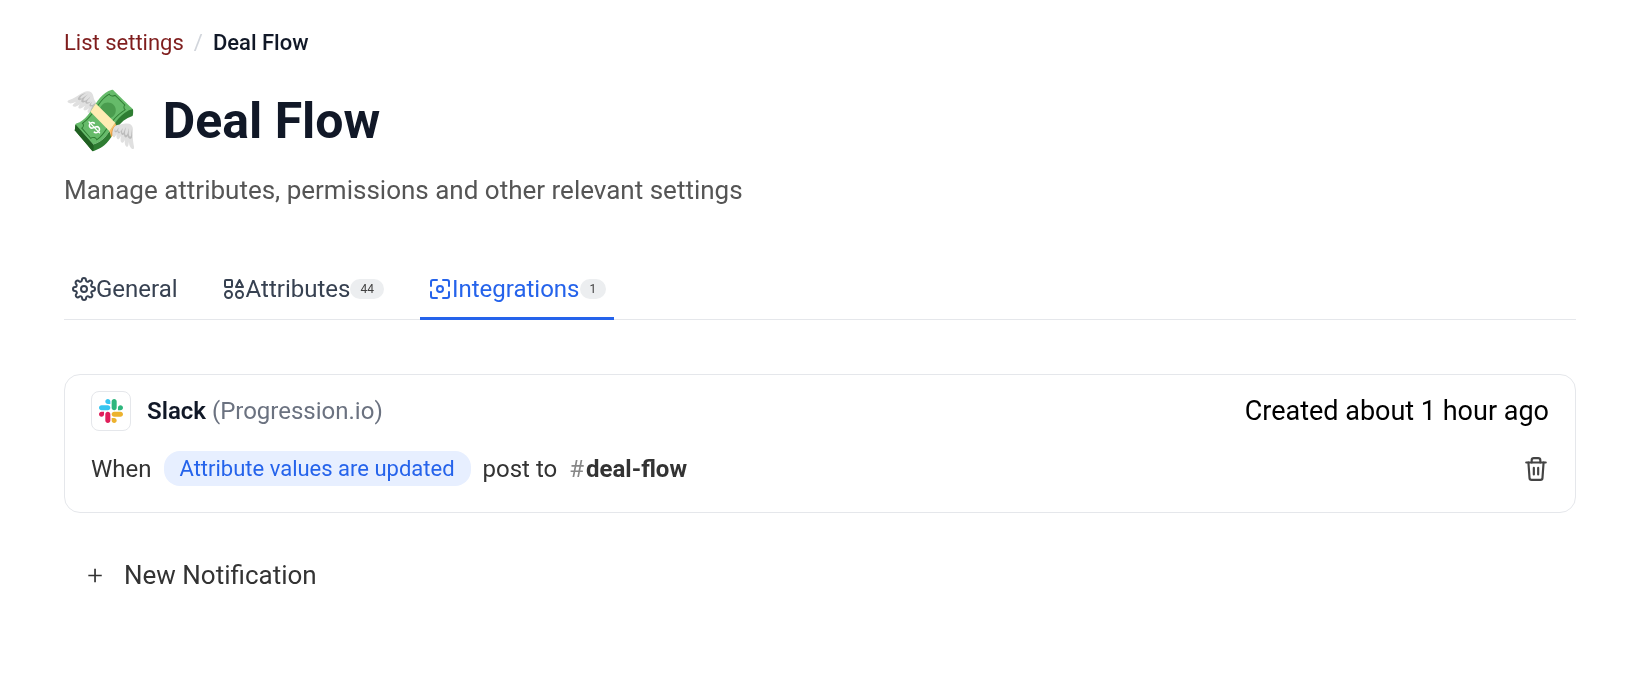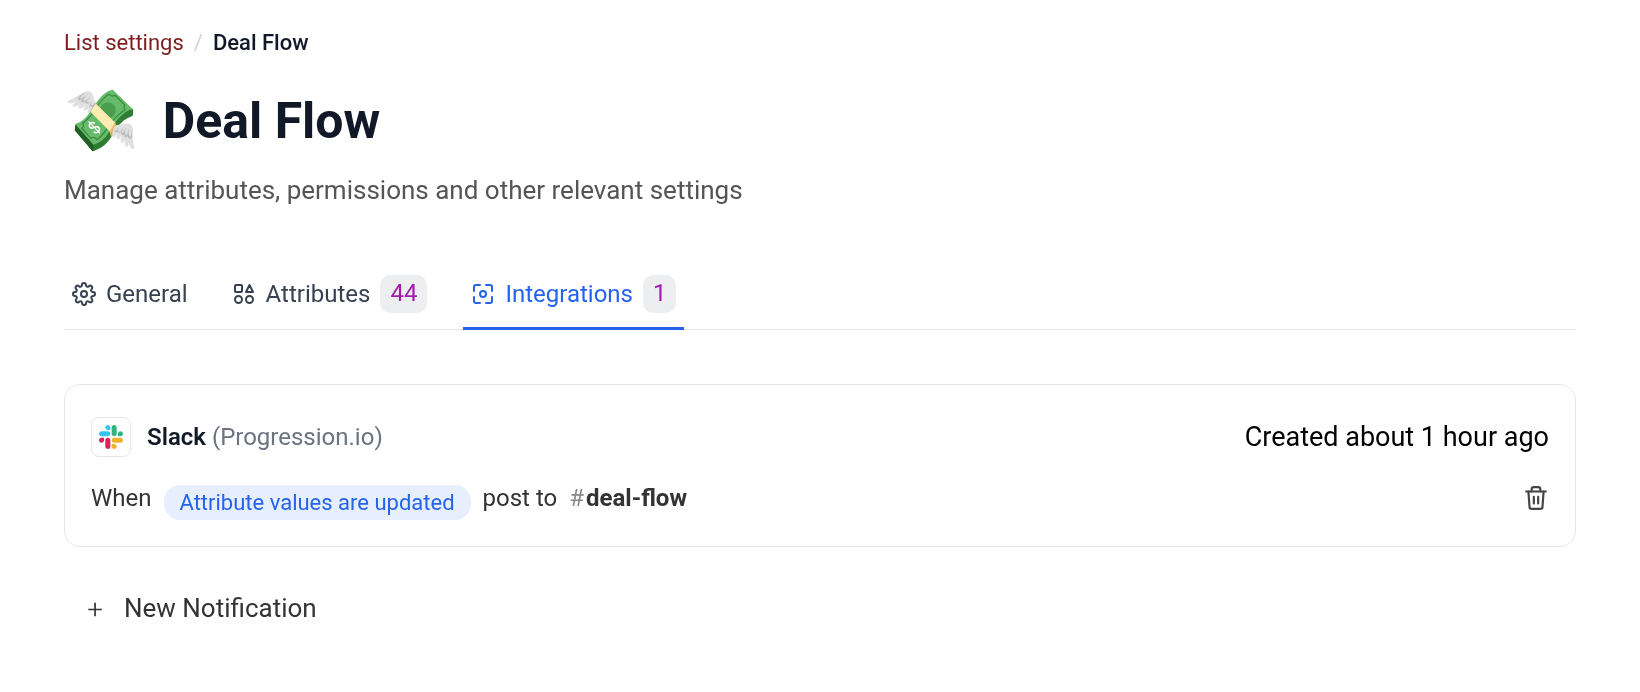--- a/index.html
+++ b/index.html
@@ -25,44 +25,43 @@
     .page-subtitle { font-size: 26px; color: #555; margin-bottom: 60px; }
     .tabs {
       display: flex;
       align-items: center;
       border-bottom: 1px solid #e5e7eb;
       gap: 28px;
     }
     .tab {
       display: flex;
       align-items: center;
-      gap: 10px;
       padding: 10px 8px 14px 8px;
       font-size: 24px;
       color: #374151;
       cursor: pointer;
       border-bottom: 3px solid transparent;
       margin-bottom: -1px;
     }
     .tab .tab-icon { display: inline-flex; width: 24px; height: 24px; color: #374151; }
     .tab.active { color: #2563eb; border-bottom-color: #2563eb; }
     .tab.active .tab-icon { color: #2563eb; }
     .badge {
       background: #eceef0;
-      color: #a21caf;
+      color: #404040;
       border-radius: 10px;
-      font-size: 24px;
+      font-size: 12px;
       padding: 2px 10px;
       line-height: 1.4;
     }
     .card {
       margin-top: 54px;
       border: 1px solid #e5e7eb;
       border-radius: 16px;
-      padding: 32px 26px 26px 26px;
+      padding: 16px 26px 26px 26px;
     }
     .card-header { display: flex; align-items: center; justify-content: space-between; margin-bottom: 20px; }
     .card-left { display: flex; align-items: center; gap: 16px; }
     .slack-logo {
       width: 40px; height: 40px; border: 1px solid #e5e7eb; border-radius: 8px;
       display: flex; align-items: center; justify-content: center; background: #fff;
     }
     .slack-logo svg { width: 24px; height: 24px; }
     .integration-title { font-size: 24px; }
     .integration-title .name { font-weight: 600; color: #111827; }
@@ -73,21 +72,20 @@
       font-size: 24px; color: #333;
     }
     .rule { display: flex; align-items: center; gap: 12px; flex-wrap: wrap; }
     .pill {
       background: #e7efff;
       color: #2563eb;
       border-radius: 16px;
       padding: 5px 16px;
       font-size: 22px;
       display: inline-block;
-      margin-top: 8px;
     }
     .hash { color: #888; margin-right: 2px; }
     .channel { font-weight: 700; }
     .trash { cursor: pointer; color: #444; display: inline-flex; }
     .trash svg { width: 26px; height: 26px; }
     .new-notif {
       display: flex; align-items: center; gap: 16px;
       margin-top: 44px; font-size: 26px; color: #333; cursor: pointer;
       padding-left: 18px;
     }

